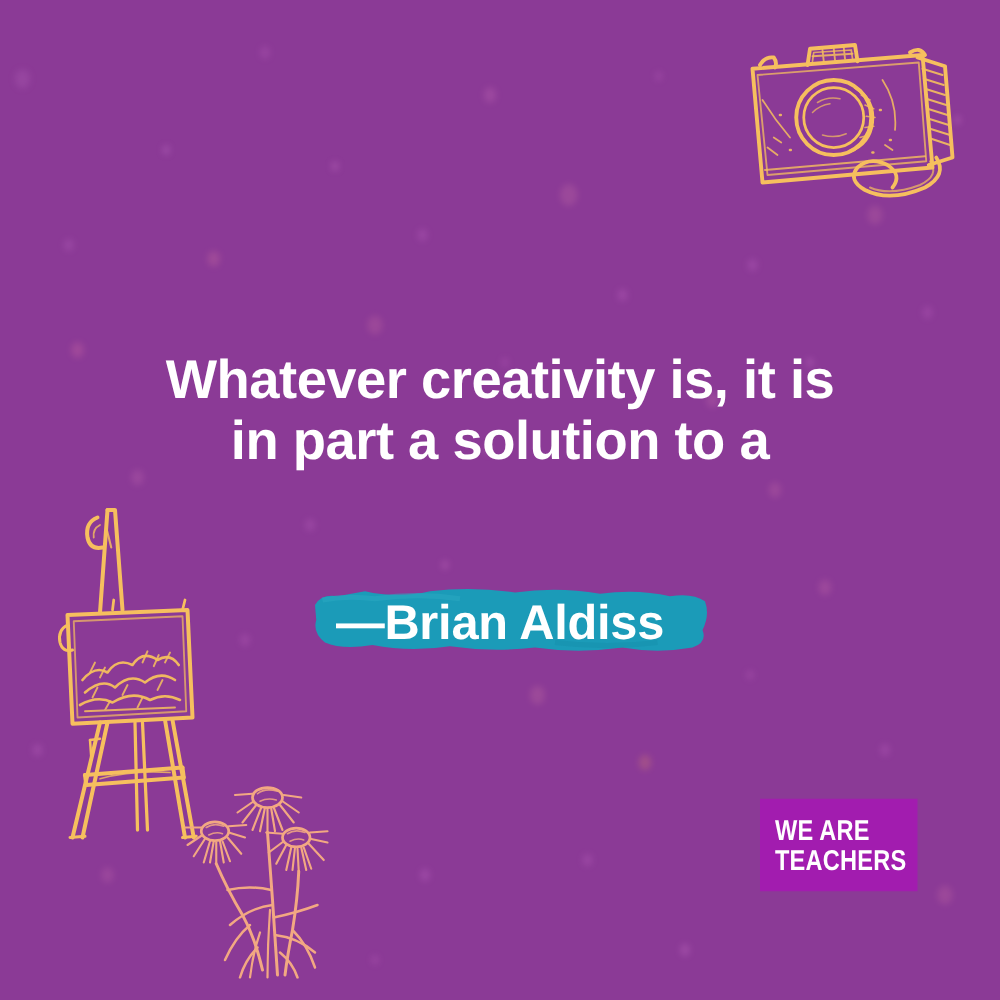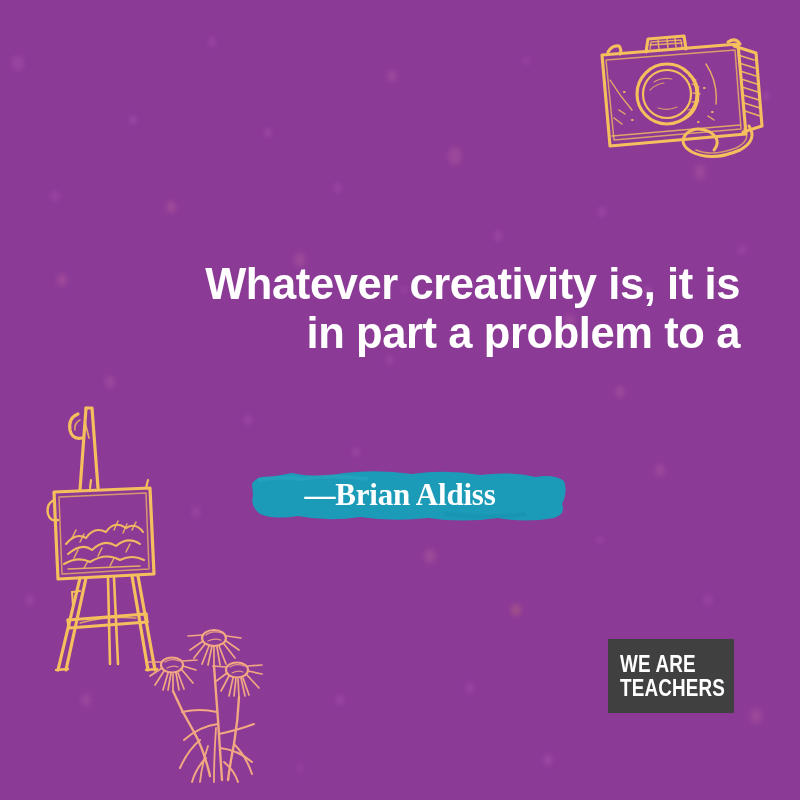--- a/index.html
+++ b/index.html
@@ -30,23 +30,23 @@
     pointer-events: none;
   }
   #camera-art  { left: 588px; top: 22px;  width: 180px; height: 150px; }
   #easel-art   { left: 28px;  top: 392px; width: 170px; height: 285px; }
   #flowers-art { left: 142px; top: 608px; width: 145px; height: 175px; }
 
   
   #quote-block {
     position: absolute;
     left: 60px;
-    top: 260px;
+    top: 280px;
     width: 680px;
-    text-align: right;
+    text-align: center;
   }
   .quote-line {
     color: #ffffff;
     font-size: 43.5px;
     font-weight: bold;
     line-height: 49px;
     letter-spacing: -0.4px;
     white-space: nowrap;
   }
 
@@ -65,35 +65,34 @@
     width: 322px;
     height: 56px;
   }
   #attribution-text {
     position: absolute;
     left: 0;
     top: 11px;
     width: 800px;
     text-align: center;
     color: #ffffff;
-    font-size: 31px;
+    font-size: 39px;
     font-weight: bold;
     letter-spacing: -0.2px;
     white-space: nowrap;
-    font-family: Liberation Serif, serif;
   }
 
   
   #logo {
     position: absolute;
     left: 608px;
     top: 639px;
     width: 126px;
     height: 74px;
-    background: #404040;
+    background: #a21caf;
     display: flex;
     flex-direction: column;
     justify-content: center;
     align-items: flex-start;
     padding-left: 12px;
     box-sizing: border-box;
   }
   .logo-line {
     color: #ffffff;
     font-weight: bold;
@@ -360,21 +359,21 @@
       <path d="M92 136 Q104 148 110 166" stroke-width="2"></path>
       <path d="M64 150 Q54 160 50 174" stroke-width="2"></path>
       <path d="M82 154 Q92 162 96 174" stroke-width="2"></path>
       <path d="M74 120 Q72 148 72 174" stroke-width="1.8"></path>
       <path d="M66 138 Q60 156 58 174" stroke-width="1.8"></path>
     </g>
   </svg>
 
   <div id="quote-block">
     <div class="quote-line">Whatever creativity is, it is</div>
-    <div class="quote-line">in part a problem to a</div>
+    <div class="quote-line">in part a solution to a</div>
   </div>
 
   <div id="attribution-wrap">
     <svg id="brush-highlight" viewBox="0 0 322 56" preserveAspectRatio="none">
       <path d="M4 16 Q9 7 22 9 L44 5 Q70 11 96 5 Q130 1 164 6 Q198 1 232 7 Q262 3 288 9
                Q306 6 316 13 Q320 24 314 36 Q318 46 306 50 Q278 55 250 50 Q214 55 180 50
                Q146 54 112 49 Q80 54 50 48 Q26 52 12 46 Q2 38 5 28 Z" fill="#1b9bb8"></path>
       <path d="M10 12 Q30 8 52 11 Q86 6 120 11" stroke="#2aa7c0" stroke-width="4" fill="none" opacity="0.6"></path>
       <path d="M196 46 Q238 51 278 46" stroke="#158fab" stroke-width="4" fill="none" opacity="0.5"></path>
     </svg>

